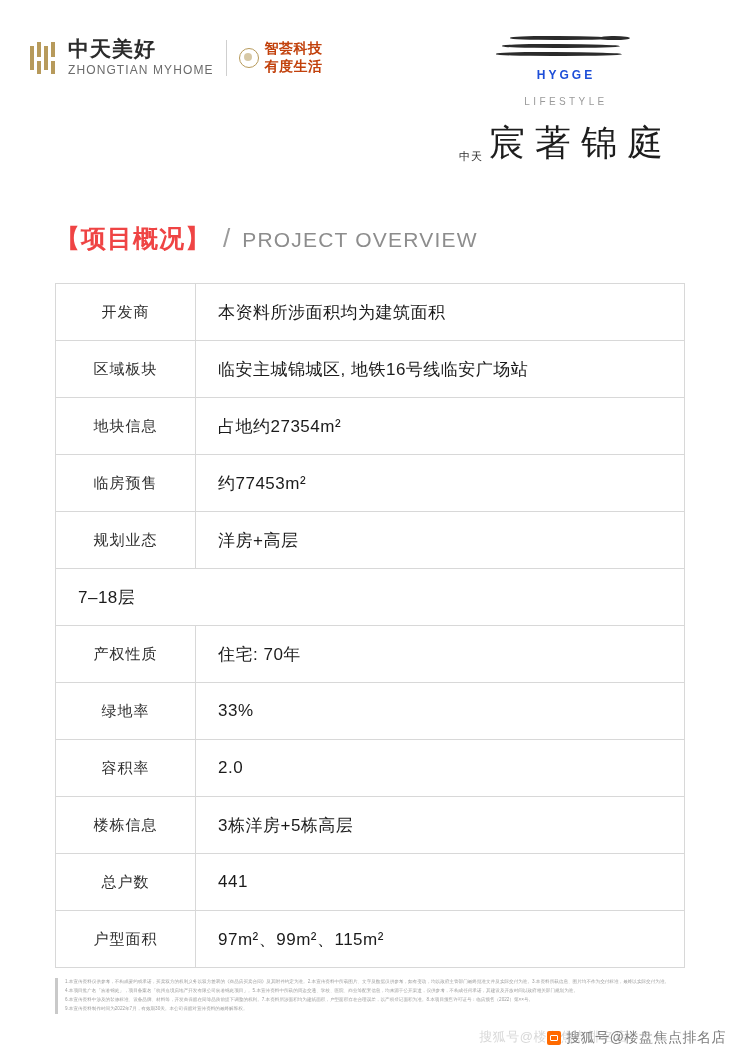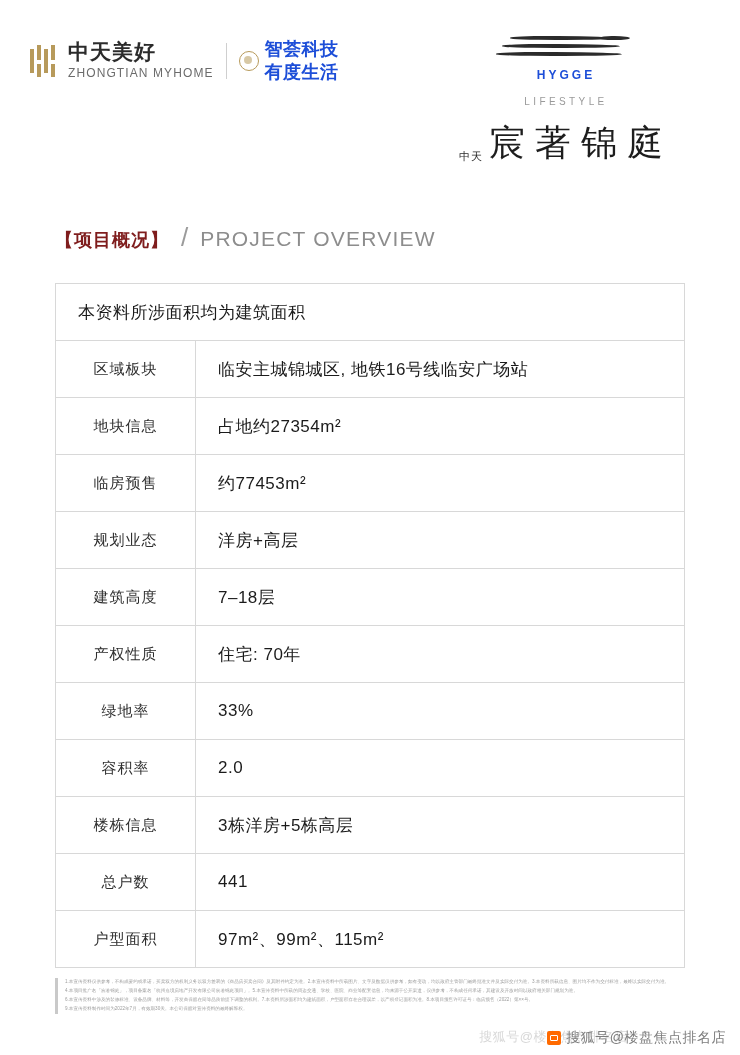--- a/index.html
+++ b/index.html
@@ -81,23 +81,23 @@
   .sub-brand-icon::after {
     content: "";
     position: absolute;
     left: 4px; top: 4px;
     width: 8px; height: 8px;
     border-radius: 50%;
     background: #b79a5b;
     opacity: .55;
   }
   .sub-brand-lines div {
-    font-size: 18px;
+    font-size: 14px;
     font-weight: bold;
-    color: #1d4ed8;
+    color: #c2410c;
     line-height: 1.25;
     letter-spacing: .5px;
   }
 
   .brand-right {
     position: absolute;
     right: 24px;
     top: 34px;
     width: 300px;
     text-align: center;
@@ -156,23 +156,23 @@
 
   
   .section-head {
     position: absolute;
     left: 55px;
     top: 222px;
     display: flex;
     align-items: baseline;
   }
   .section-cn {
-    font-size: 18px;
+    font-size: 25px;
     font-weight: bold;
-    color: #7f1d1d;
+    color: #ef4444;
     letter-spacing: 1px;
     font-family: "Liberation Sans", sans-serif;
   }
   .section-slash {
     font-size: 26px;
     color: #9b9b9b;
     margin: 0 12px;
     font-weight: 300;
   }
   .section-en {
@@ -322,40 +322,40 @@
 </div>
 
 <div class="section-head">
   <div class="section-cn">【项目概况】</div>
   <div class="section-slash">/</div>
   <div class="section-en">PROJECT OVERVIEW</div>
 </div>
 
 <div class="table" id="overview-table">
     <div class="row">
+      <div class="cell-label">开发商</div>
       <div class="cell-value">本资料所涉面积均为建筑面积</div>
     </div>
     <div class="row">
       <div class="cell-label">区域板块</div>
       <div class="cell-value">临安主城锦城区, 地铁16号线临安广场站</div>
     </div>
     <div class="row">
       <div class="cell-label">地块信息</div>
       <div class="cell-value">占地约27354m²</div>
     </div>
     <div class="row">
       <div class="cell-label">临房预售</div>
       <div class="cell-value">约77453m²</div>
     </div>
     <div class="row">
       <div class="cell-label">规划业态</div>
       <div class="cell-value">洋房+高层</div>
     </div>
     <div class="row">
-      <div class="cell-label">建筑高度</div>
       <div class="cell-value">7–18层</div>
     </div>
     <div class="row">
       <div class="cell-label">产权性质</div>
       <div class="cell-value">住宅: 70年</div>
     </div>
     <div class="row">
       <div class="cell-label">绿地率</div>
       <div class="cell-value">33%</div>
     </div>

